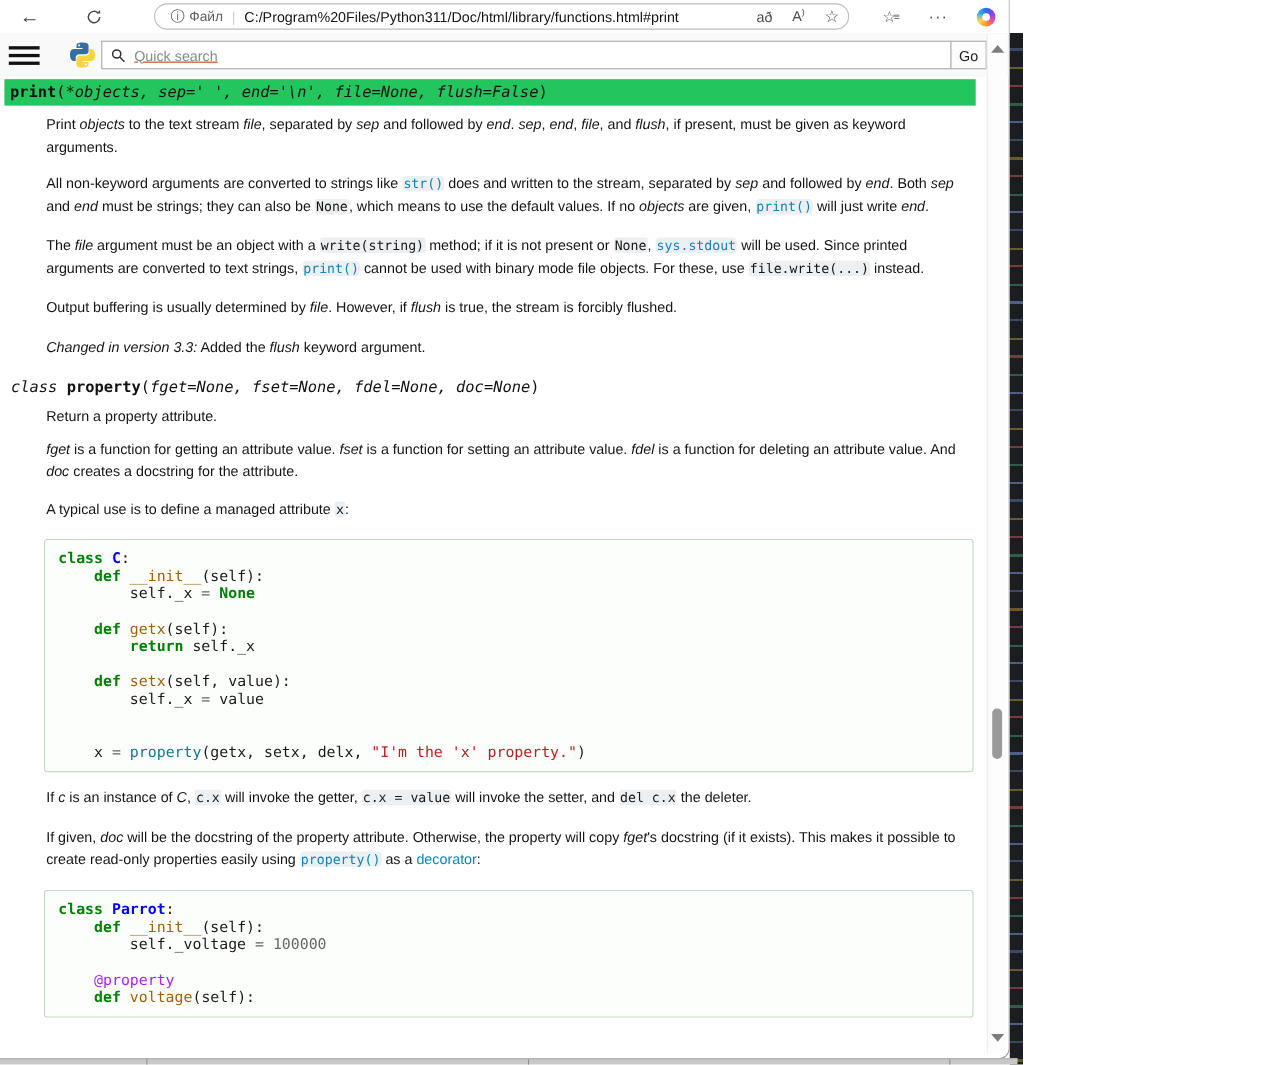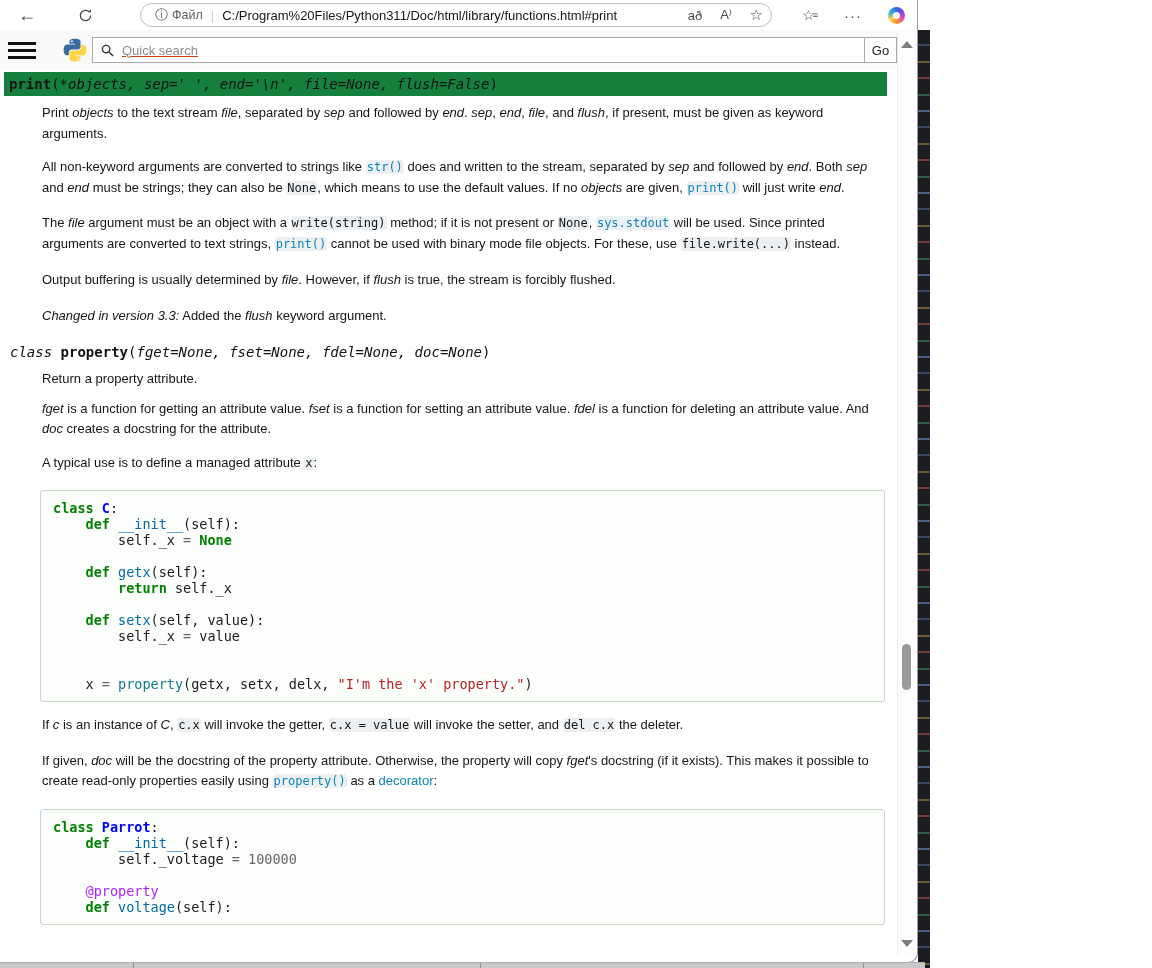--- a/index.html
+++ b/index.html
@@ -48,42 +48,42 @@
   
   .scrollbar{position:absolute;left:897px;top:31px;width:17px;bottom:5px;background:#fdfdfd;border-left:1px solid #ececec;}
   .sb-arrow{position:absolute;left:3px;width:0;height:0;border-left:6px solid transparent;border-right:6px solid transparent;cursor:pointer;}
   .sb-up{top:10px;border-bottom:7px solid #7d7d7d;}
   .sb-down{bottom:10px;border-top:7px solid #7d7d7d;}
   .sb-thumb{position:absolute;left:4px;top:613px;width:9px;height:46px;border-radius:5px;background:#9a9a9a;cursor:pointer;}
 
   
   .content{position:absolute;left:0;top:70px;width:897px;height:890px;overflow:hidden;}
   .sig{font-family:"DejaVu Sans Mono","Liberation Mono",monospace;font-size:14px;line-height:22px;color:#111;}
-  .sig-highlight{background:#15803d;margin:2px 10px 0 4px;padding:1px 6px 1px 5px;}
+  .sig-highlight{background:#22c55e;margin:2px 10px 0 4px;padding:1px 6px 1px 5px;}
   .sig-plain{margin:15px 10px 0 10px;}
   .sg-sb{font-weight:bold;}
   .sg-si{font-style:italic;}
   .sg-sk{font-style:italic;}
   .dd{margin-left:42px;margin-right:22px;}
   .para{font-size:13px;line-height:20.5px;color:#151515;max-width:843px;}
   .m1{margin-top:7px;}  .m2{margin-top:13px;} .m3{margin-top:15px;} .m4{margin-top:16px;}
   .m5{margin-top:15px;} .m6{margin-top:6px;}  .m7{margin-top:9px;}  .m8{margin-top:13px;}
   .sg-i{font-style:italic;margin-top:36px;}
   .sg-c{font-family:"DejaVu Sans Mono","Liberation Mono",monospace;font-size:12px;background:#ecf0f3;padding:0 1px;border-radius:2px;}
   .sg-cl{font-family:"DejaVu Sans Mono","Liberation Mono",monospace;font-size:12px;background:#ecf0f3;padding:0 1px;border-radius:4px;color:#0e84b5;cursor:pointer;}
   .sg-l{color:#0e84b5;cursor:pointer;}
 
   
   .codeblock{margin:17px 10px 0 40px;width:845px;box-sizing:border-box;border:1px solid #c3d9c3;border-radius:3px;
      background:#fcfefc;padding:9px 12px;font-family:"DejaVu Sans Mono","Liberation Mono",monospace;
      font-size:13.5px;line-height:16px;color:#1a1a1a;}
   .code-line{white-space:pre;min-height:16px;}
   .tk-k{color:#008000;font-weight:bold;}
   .tk-nc{color:#0000ff;font-weight:bold;}
-  .tk-nf{color:#0369a1;}
+  .tk-nf{color:#a16207;}
   .tk-nb{color:#117a8b;}
   .tk-s{color:#ba2121;}
   .tk-m{color:#666666;}
   .tk-nd{color:#aa22ff;}
   .tk-o{color:#666666;}
 
   
   .sliver{position:absolute;left:918px;top:30px;width:12px;height:938px;
     background:repeating-linear-gradient(180deg,#1b1d21 0 14px,#394a66 14px 16px,#1b1d21 16px 31px,#6b5a2a 31px 33px,
       #1b1d21 33px 47px,#7a3a3a 47px 49px,#1b1d21 49px 64px,#2d5e49 64px 66px,#1b1d21 66px 80px,#4a5f8a 80px 82px);}

